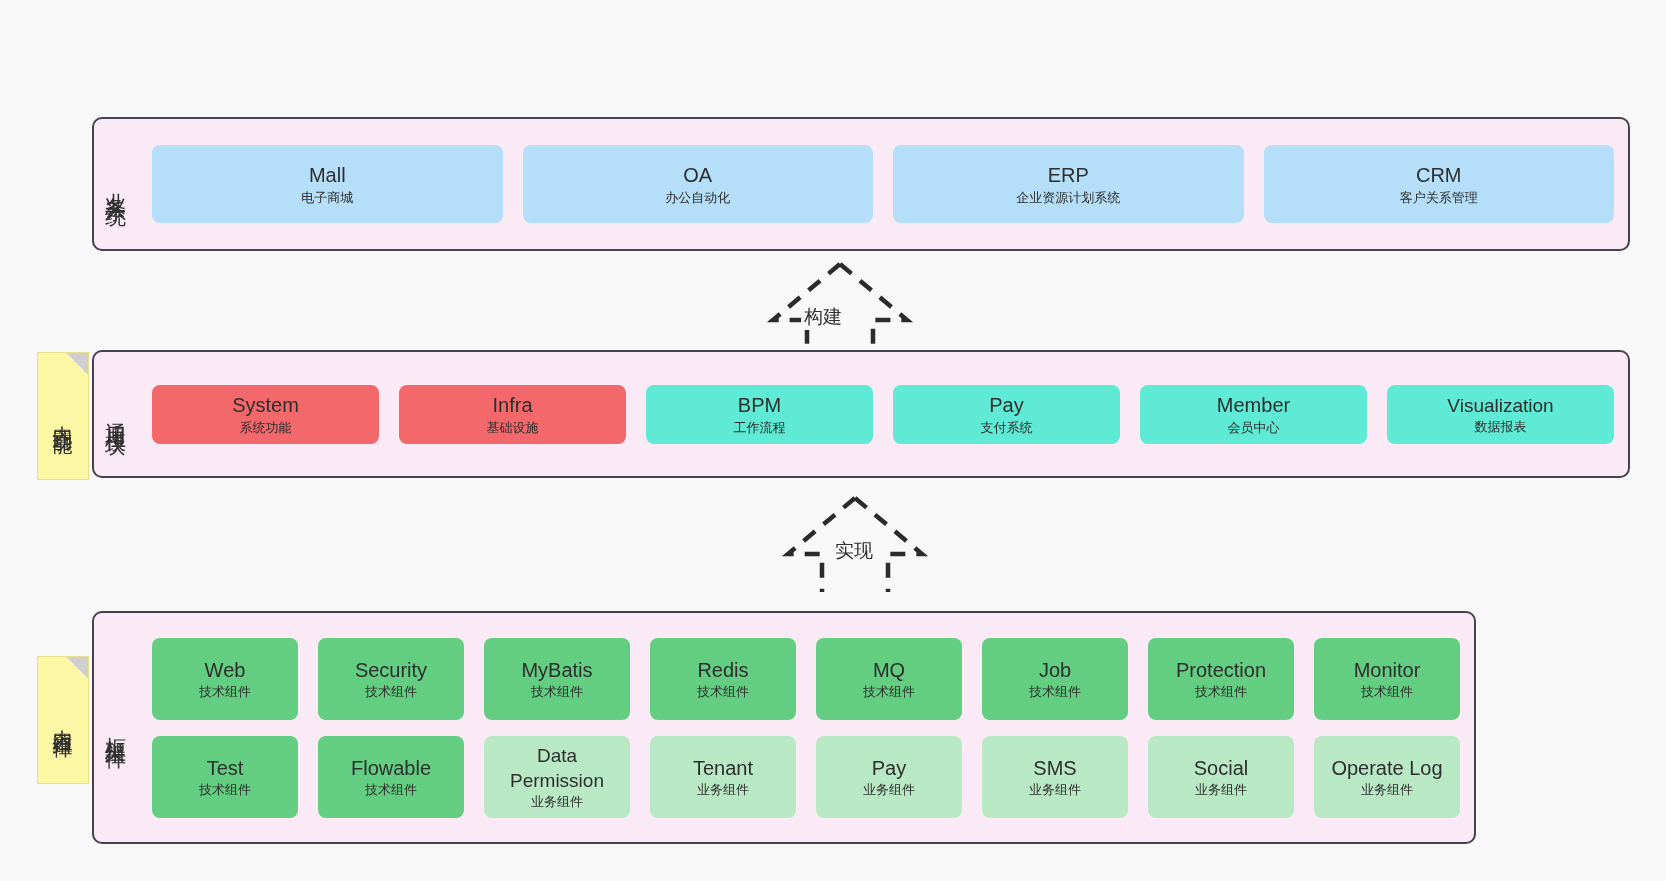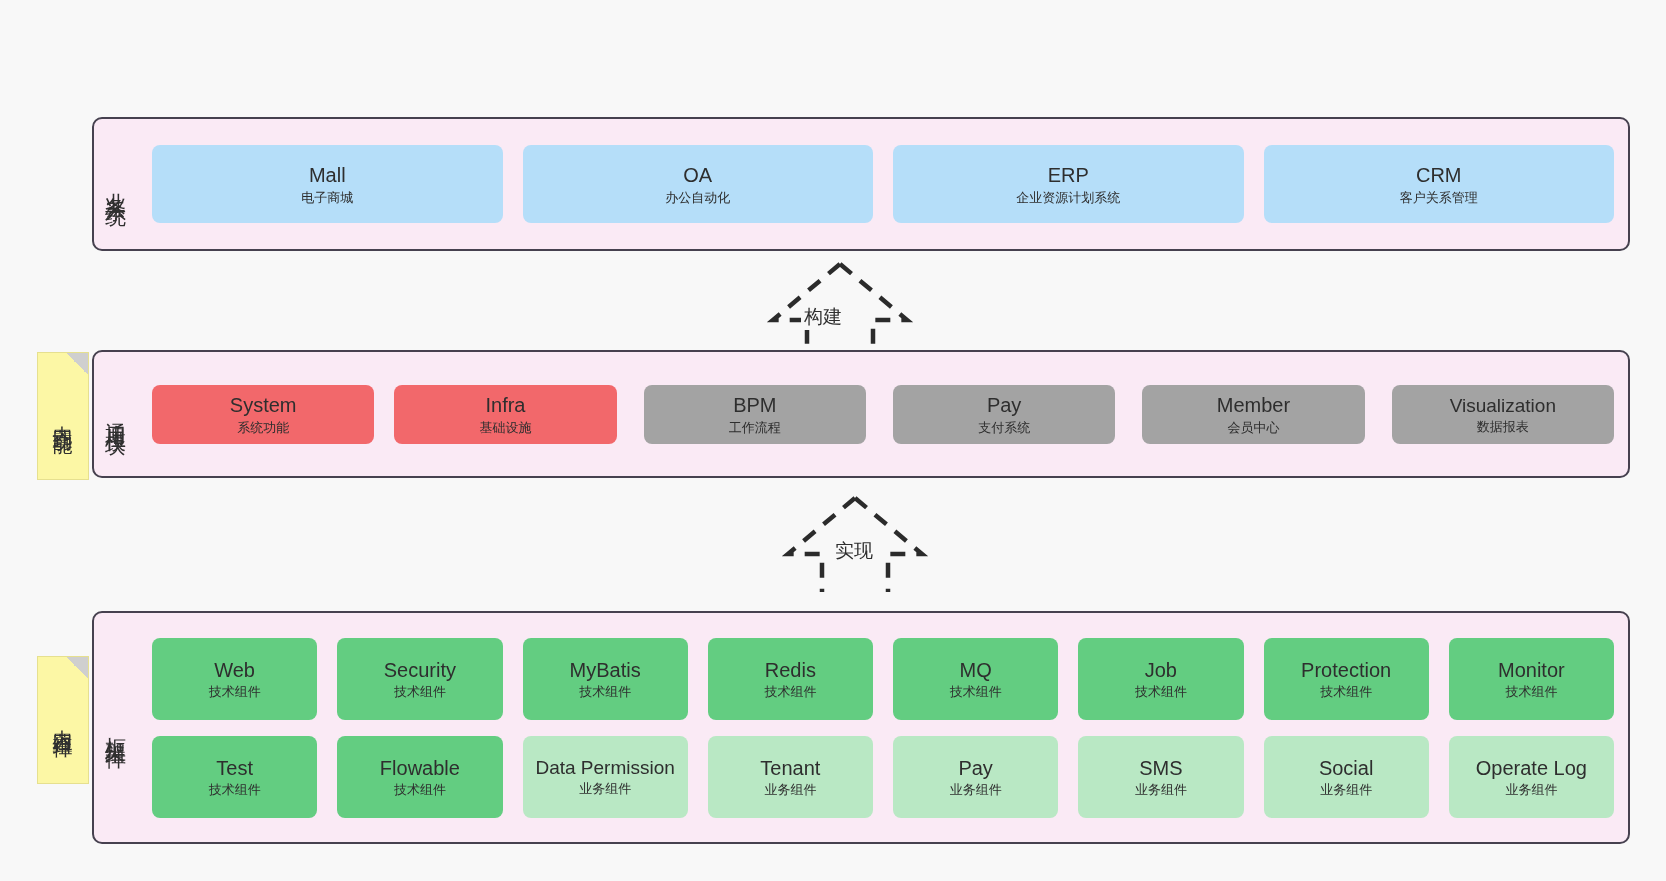--- a/index.html
+++ b/index.html
@@ -71,21 +71,21 @@
   .card .t-en { font-size: 20px; }
   .card .t-cn { font-size: 13px; }
   .card.three .t-en { font-size: 19px; }
 
   .h-biz   { height: 78px; }
   .h-mod   { height: 59px; }
   .h-comp  { height: 82px; }
 
   .c-blue        { background: #b5def9; }
   .c-red         { background: #f2686b; }
-  .c-pink        { background: #a3a3a3; margin-left: 7px; }
+  .c-pink        { background: #5eead4; }
   .c-green       { background: #63cd81; }
   .c-green-light { background: #b9e8c4; }
 
   
   .sticky {
     position: absolute;
     width: 52px;
     background: #fcf7a5;
     border: 1px solid #e6e08f;
     display: flex;
@@ -200,21 +200,21 @@
   <div class="arrow" style="left:770px; top:492px;">
     <svg viewBox="0 0 170 100" preserveAspectRatio="none">
       <path d="M85 6 L152 62 L118 62 L118 100 M85 6 L18 62 L52 62 L52 100" fill="none" stroke="#2b2b2b" stroke-width="4.5" stroke-dasharray="15 11" stroke-linecap="butt"></path>
     </svg>
     <span class="arrow-label" style="left:62px; top:46px;">实现</span>
   </div>
 
   <div class="sticky" style="left:37px; top:656px; height:128px;">
     <span>内置组件</span>
   </div>
-  <div class="layer" id="layer-framework" style="left:92px; top:611px; width:1538px; height:233px;">
+  <div class="layer" id="layer-framework" style="left:92px; top:611px; width:1384px; height:233px;">
     <div class="layer-title">框架组件</div>
     <div class="layer-body">
       <div class="row" id="row-framework-1">
           <div class="card h-comp c-green">
             <div class="t-en">Web</div>
             <div class="t-cn">技术组件</div>
           </div>
           <div class="card h-comp c-green">
             <div class="t-en">Security</div>
             <div class="t-cn">技术组件</div>

